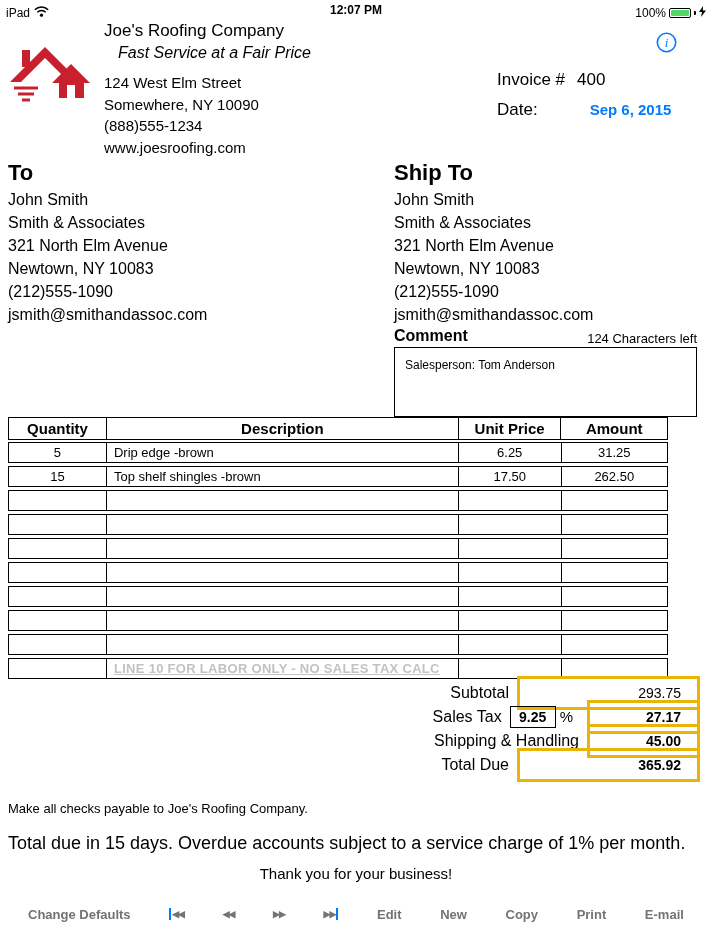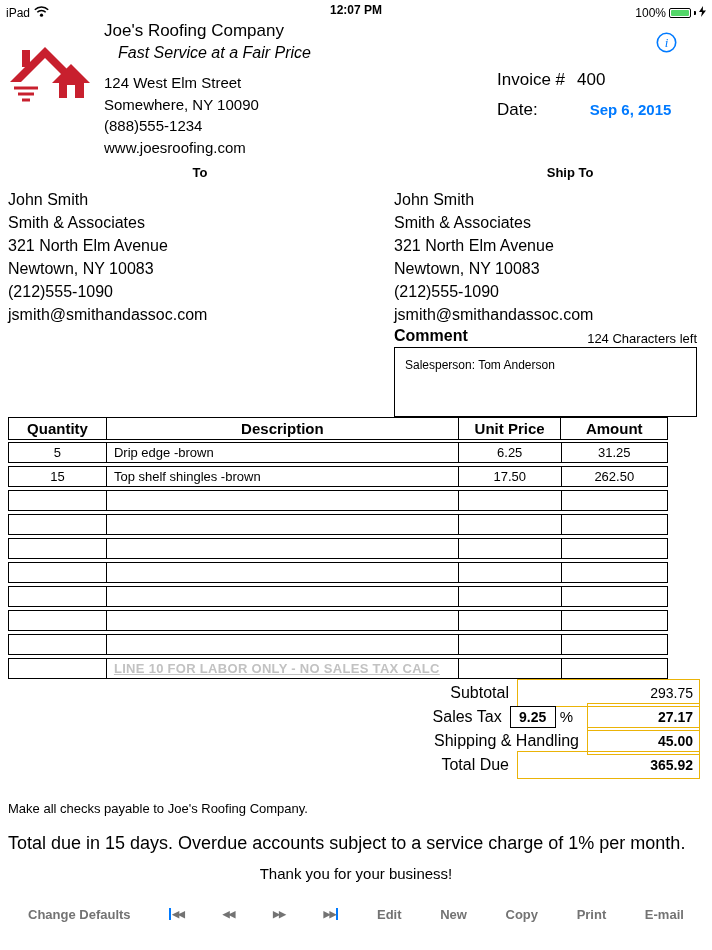--- a/index.html
+++ b/index.html
@@ -39,21 +39,21 @@
   .info-icon { position: absolute; left: 656px; top: 32px; cursor: pointer; }
   .invoice-number-line { position: absolute; left: 497px; top: 70px; font-size: 17px; }
   .invoice-number-line .num { margin-left: 12px; }
   .date-line { position: absolute; left: 497px; top: 100px; font-size: 17px; }
   .date-value { margin-left: 52px; color: #007aff; font-weight: bold; font-size: 15px; cursor: pointer; }
 
   
   .addr-block { position: absolute; top: 162px; }
   .addr-block.bill { left: 8px; }
   .addr-block.ship { left: 394px; }
-  .addr-label { font-size: 13px; font-weight: bold; line-height: 22px; margin-bottom: 4px; text-align: right; }
+  .addr-label { font-size: 22px; font-weight: bold; line-height: 22px; margin-bottom: 4px; }
   .addr-lines { font-size: 16px; line-height: 23px; }
 
   
   .comment-label { position: absolute; left: 394px; top: 327px; font-size: 16px; font-weight: bold; }
   .chars-left { position: absolute; right: 15px; top: 331px; font-size: 13px; }
   .comment-box {
     position: absolute; left: 394px; top: 347px; width: 303px; height: 70px;
     border: 1px solid #000; padding: 10px 10px; font-size: 12px;
   }
 
@@ -70,22 +70,22 @@
   .c-unit   { width: 108px; justify-content: center; }
   .c-amount { width: 112px; justify-content: center; }
   .table-header .cell { justify-content: center; padding-left: 0; }
   .placeholder-row .c-desc { color: #c2c2c2; font-weight: bold; letter-spacing: 0.3px; text-decoration: underline; }
 
   
   .totals { position: absolute; top: 681px; left: 0; width: 700px; }
   .total-row { display: flex; justify-content: flex-end; align-items: center; height: 23px; margin-bottom: 1px; font-size: 16px; }
   .total-label { margin-right: 8px; white-space: nowrap; }
   .val-box {
-    border: 1px solid #eab308; height: 28px; display: flex; align-items: center;
-    justify-content: flex-end; padding-right: 6px; font-size: 14px;
+    border: 3px solid #eab308; height: 34px; display: flex; align-items: center;
+    justify-content: flex-end; padding-right: 16px; font-size: 14px;
   }
   .val-wide { width: 183px; }
   .val-narrow { width: 113px; }
   .bold-val { font-weight: bold; }
   .rate-box {
     border: 1px solid #000; width: 46px; height: 22px; display: flex;
     align-items: center; justify-content: center; font-size: 14px; font-weight: bold;
   }
   .pct { margin: 0 14px 0 4px; font-size: 15px; }
 

